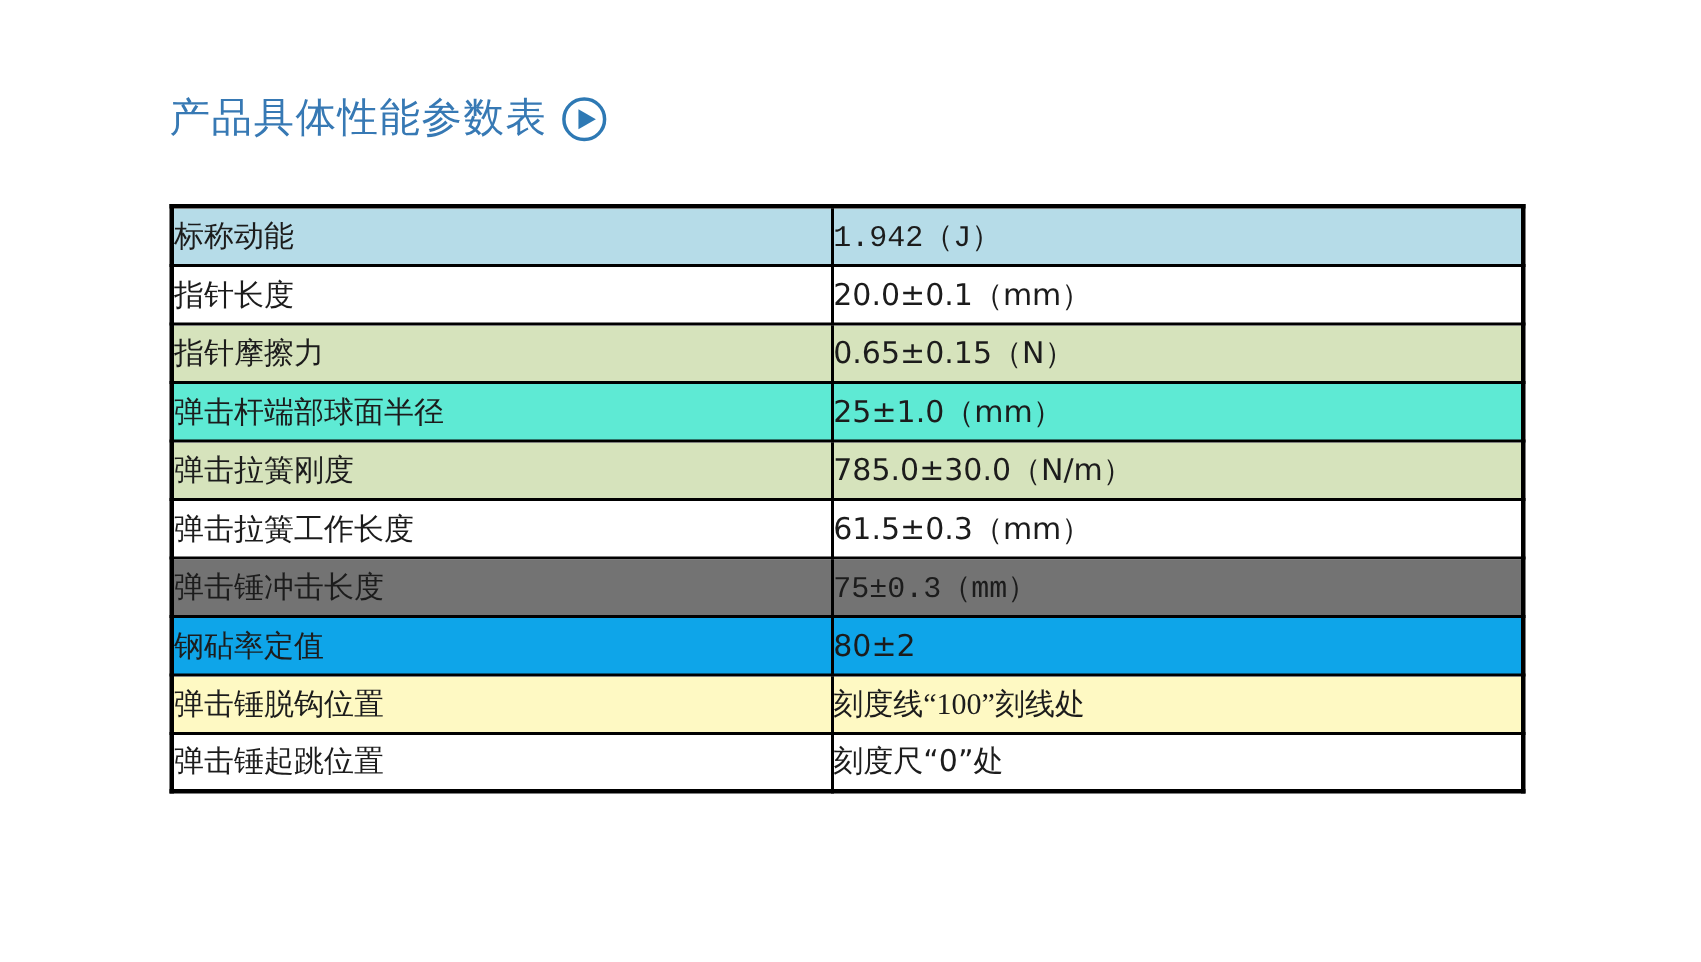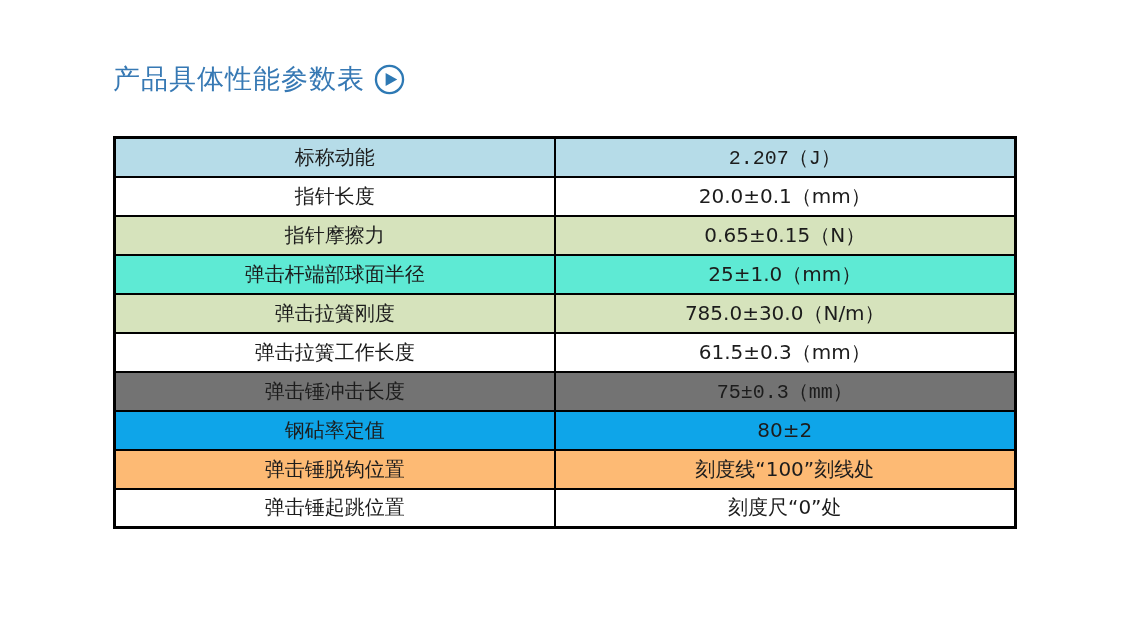--- a/index.html
+++ b/index.html
@@ -7,21 +7,20 @@
     padding: 0;
     background: #ffffff;
     font-family: "DejaVu Sans", "Liberation Sans", sans-serif;
   }
   .canvas {
     position: relative;
     width: 1134px;
     height: 641px;
     background: #ffffff;
     overflow: hidden;
-    text-align: center;
   }
   .page-title-row {
     position: absolute;
     left: 113px;
     top: 61px;
     display: flex;
     align-items: center;
     gap: 9px;
   }
   .page-title {
@@ -78,21 +77,21 @@
         <circle cx="16" cy="16" r="14" fill="none" stroke="#2e79b4" stroke-width="2.4"></circle>
         <polygon points="12,9.2 24,16 12,22.8" fill="#2e79b4"></polygon>
       </svg>
     </span>
   </div>
 
   <table class="param-table">
     <tbody>
         <tr style="background: rgb(182, 220, 232); font-family: Liberation Mono, monospace;">
       <td class="label-cell">标称动能</td>
-      <td class="value-cell">2.207（J）</td>
+      <td class="value-cell">1.942（J）</td>
     </tr>
         <tr style="background: rgb(255, 255, 255);">
       <td class="label-cell">指针长度</td>
       <td class="value-cell">20.0±0.1（mm）</td>
     </tr>
         <tr style="background: rgb(214, 227, 188);">
       <td class="label-cell">指针摩擦力</td>
       <td class="value-cell">0.65±0.15（N）</td>
     </tr>
         <tr style="background: #5eead4;">
@@ -108,21 +107,21 @@
       <td class="value-cell">61.5±0.3（mm）</td>
     </tr>
         <tr style="background: #737373; font-family: Liberation Mono, monospace;">
       <td class="label-cell">弹击锤冲击长度</td>
       <td class="value-cell">75±0.3（mm）</td>
     </tr>
         <tr style="background: #0ea5e9;">
       <td class="label-cell">钢砧率定值</td>
       <td class="value-cell">80±2</td>
     </tr>
-        <tr style="background: #fdba74;">
+        <tr style="background: #fef9c3; font-family: Liberation Serif, serif;">
       <td class="label-cell">弹击锤脱钩位置</td>
       <td class="value-cell">刻度线“100”刻线处</td>
     </tr>
         <tr style="background: rgb(255, 255, 255); margin-top: 36px;">
       <td class="label-cell">弹击锤起跳位置</td>
       <td class="value-cell">刻度尺“0”处</td>
     </tr>
       </tbody>
   </table>
 

